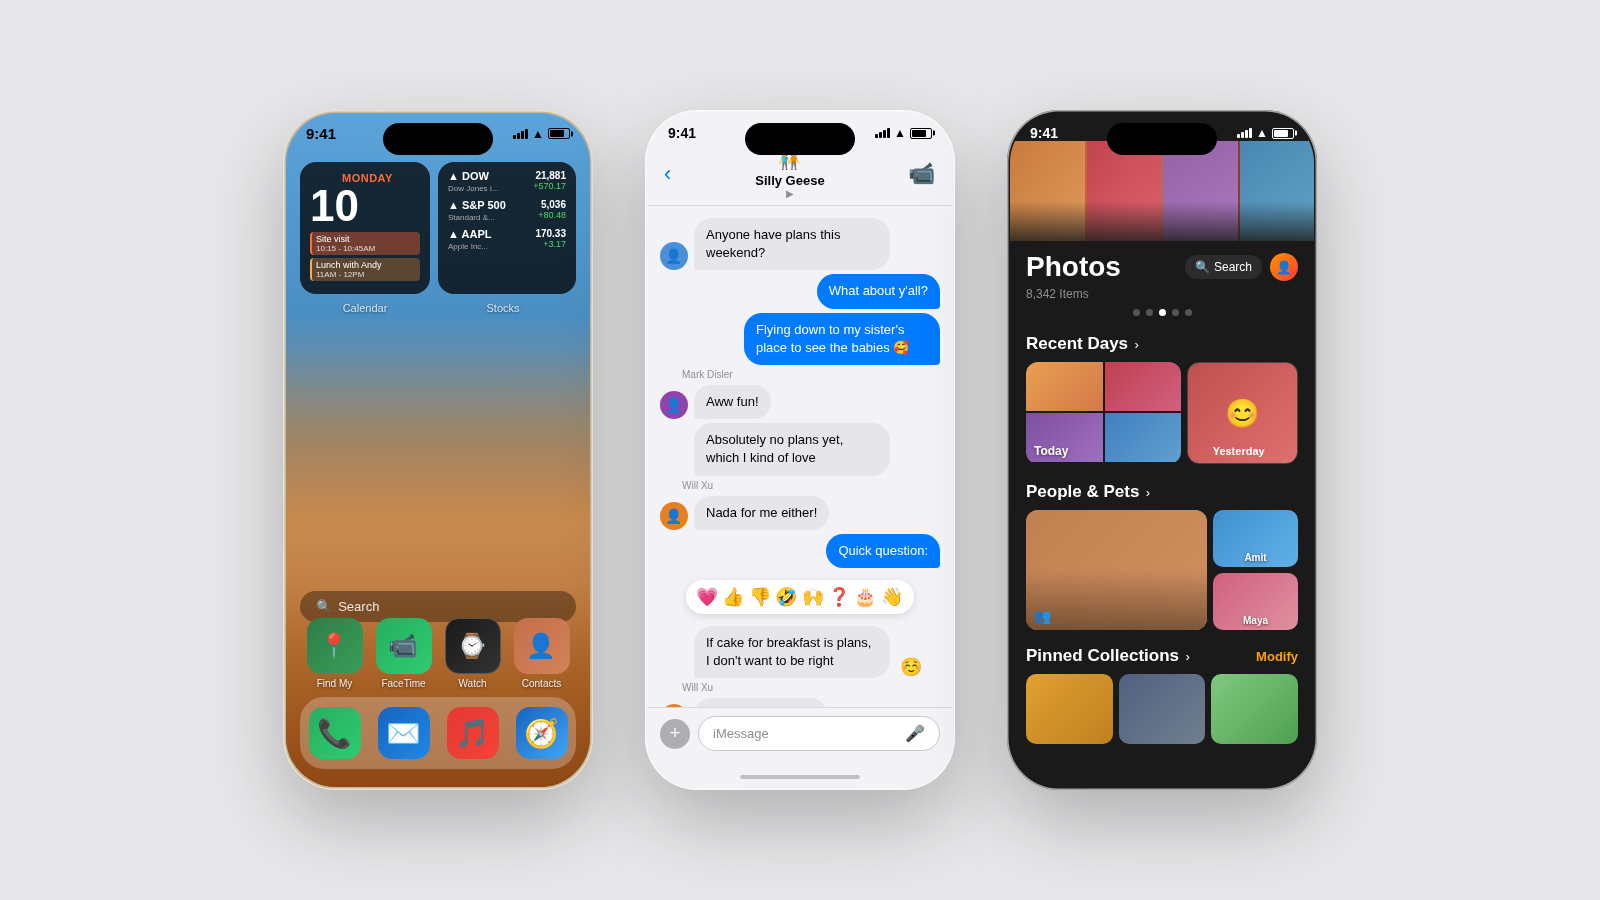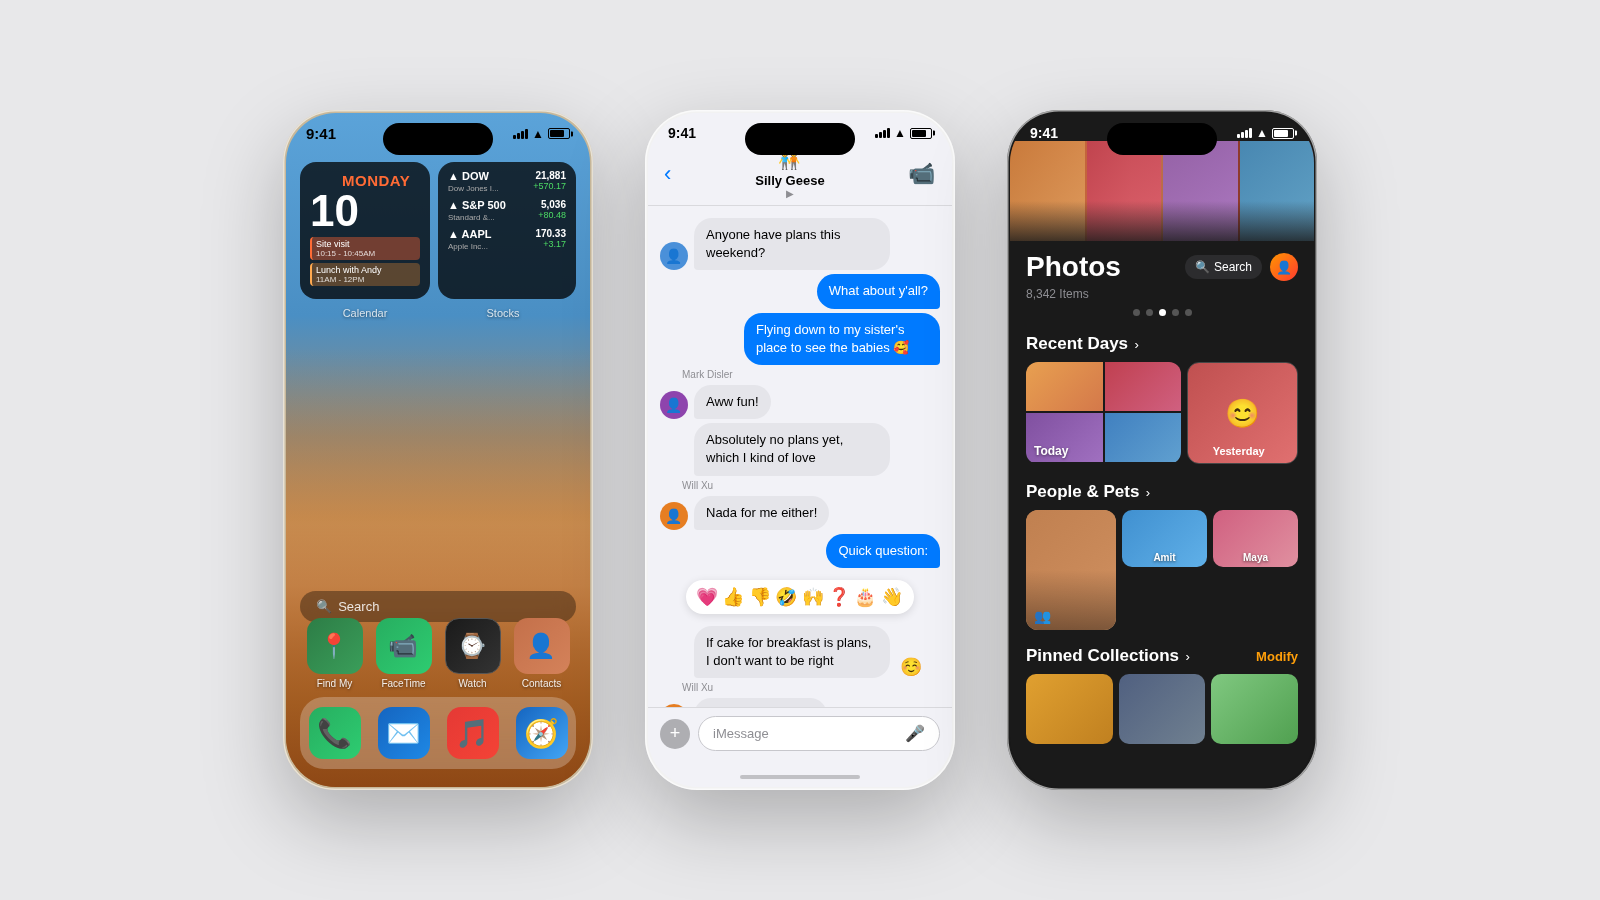--- a/index.html
+++ b/index.html
@@ -110,21 +110,21 @@
     }
     .widget-calendar {
       background: rgba(0,0,0,0.75);
       border-radius: 16px;
       padding: 10px;
       width: 130px;
       color: #fff;
       flex-shrink: 0;
     }
     .widget-calendar .cal-header {
-      font-size: 15px;
+      font-size: 11px;
       font-weight: 600;
       color: #ff6b35;
       text-transform: uppercase;
       letter-spacing: 0.5px;
       padding-left: 32px;
     }
     .widget-calendar .cal-date {
       font-size: 44px;
       font-weight: 700;
       line-height: 1;
@@ -599,21 +599,21 @@
     .person-group-icon {
       position: absolute;
       bottom: 6px;
       left: 8px;
       color: rgba(255,255,255,0.9);
       font-size: 14px;
       z-index: 2;
     }
     .person-cards-col {
       display: flex;
-      flex-direction: row;
+      flex-direction: column;
       gap: 6px;
     }
     .person-card-sm {
       width: 85px;
       height: 57px;
       border-radius: 10px;
       overflow: hidden;
       position: relative;
     }
     .person-card-sm-inner {

